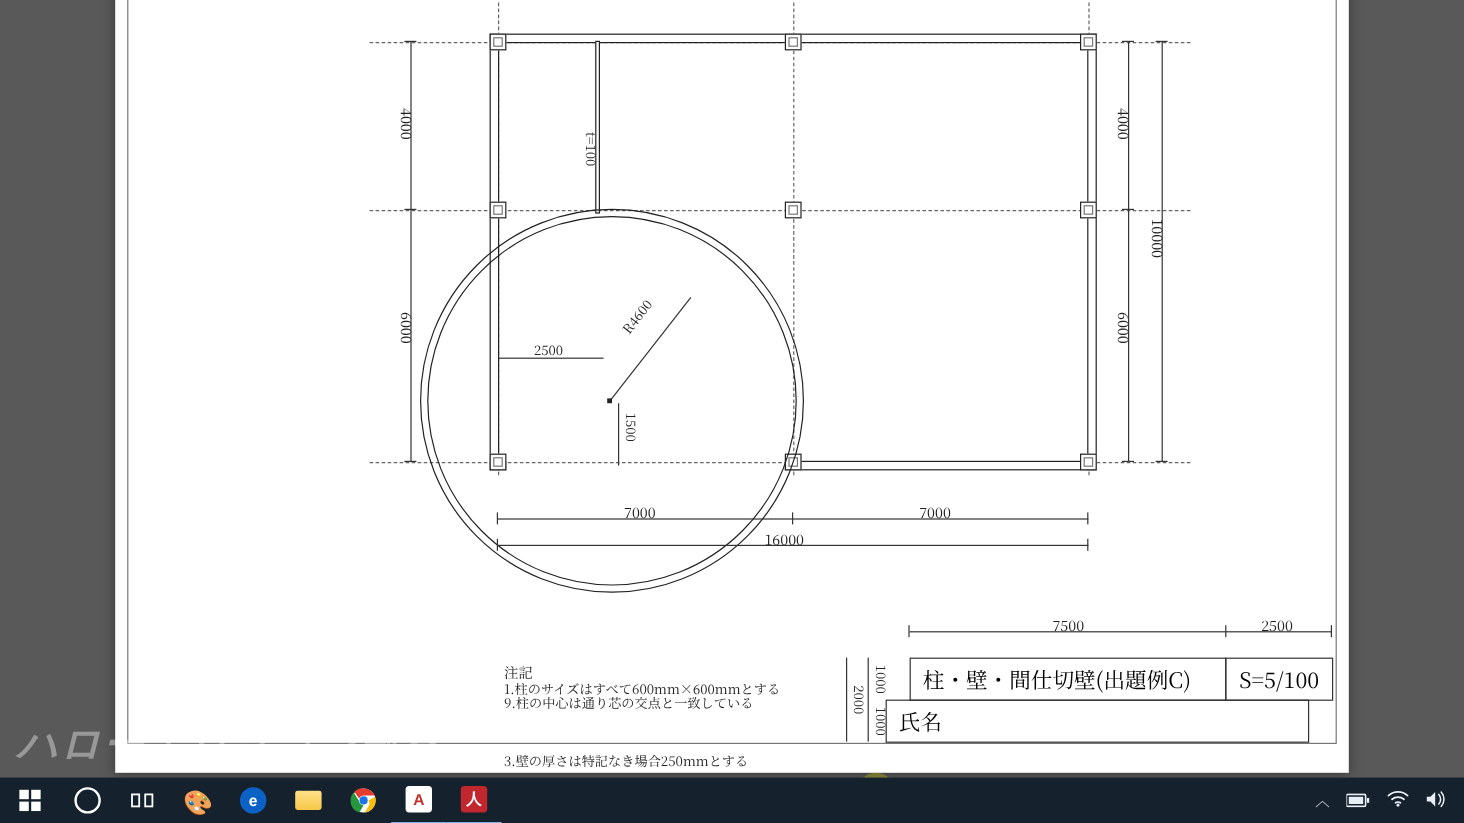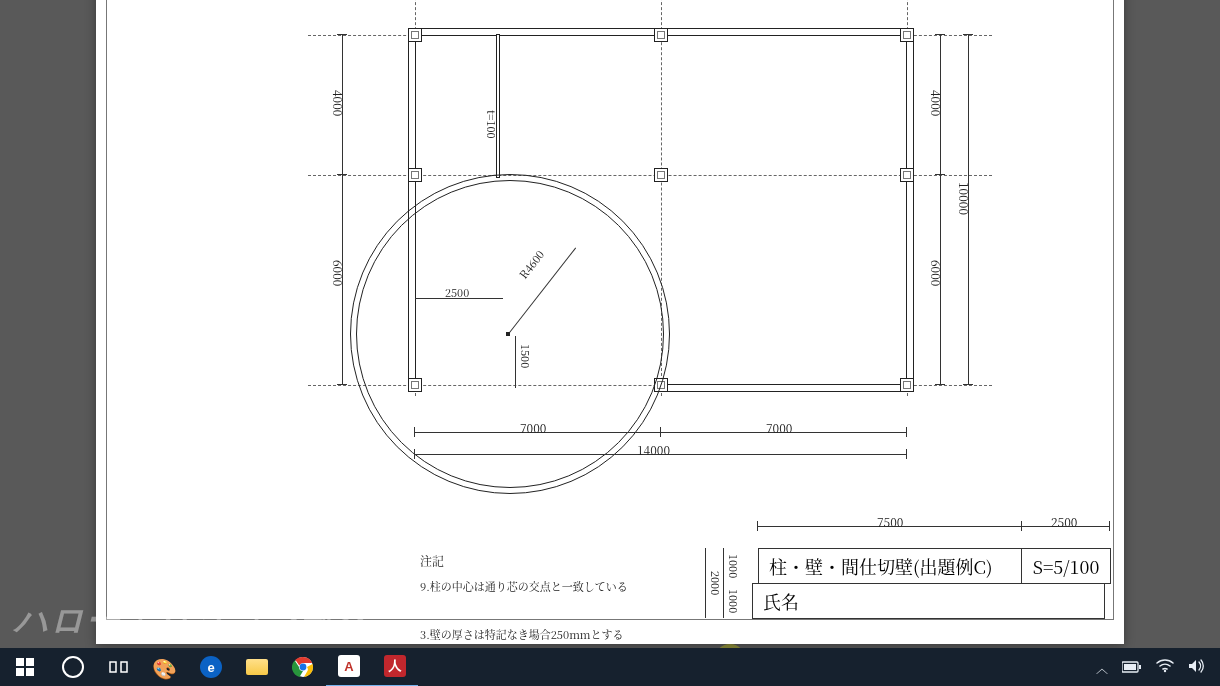--- a/index.html
+++ b/index.html
@@ -105,23 +105,24 @@
 
         <div class="arrowH" style="left:311px; top:498px; width:492px;"></div>
         <div class="arrowH" style="left:311px; top:520px; width:492px;"></div>
         <div class="tick" style="left:310px; top:493px; width:1px; height:10px;"></div>
         <div class="tick" style="left:556px; top:493px; width:1px; height:10px;"></div>
         <div class="tick" style="left:802px; top:493px; width:1px; height:10px;"></div>
         <div class="tick" style="left:310px; top:515px; width:1px; height:10px;"></div>
         <div class="tick" style="left:802px; top:515px; width:1px; height:10px;"></div>
         <span class="txt" style="left:416px; top:485px;">7000</span>
         <span class="txt" style="left:662px; top:485px;">7000</span>
-        <span class="txt" style="left:533px; top:507px;">14000</span>
+        <span class="txt" style="left:533px; top:507px;">16000</span>
 
         <span class="txt" style="left:316px; top:618px;">注記</span>
+        <span class="txt txt-sm" style="left:316px; top:632px;">1.柱のサイズはすべて600mm×600mmとする</span>
         <span class="txt txt-sm" style="left:316px; top:644px;">9.柱の中心は通り芯の交点と一致している</span>
         <span class="txt txt-sm" style="left:316px; top:644px;margin-top:48px;">3.壁の厚さは特記なき場合250mmとする</span>
 
         <div class="arrowH" style="left:654px; top:592px; width:352px;"></div>
         <div class="tick" style="left:653px; top:587px; width:1px; height:10px;"></div>
         <div class="tick" style="left:917px; top:587px; width:1px; height:10px;"></div>
         <div class="tick" style="left:1005px; top:587px; width:1px; height:10px;"></div>
         <span class="txt" style="left:773px; top:579px;">7500</span>
         <span class="txt" style="left:947px; top:579px;">2500</span>
         <div class="arrowV" style="left:619px; top:614px; height:70px;"></div>
@@ -129,21 +130,21 @@
         <span class="txt txt-sm vtxt" style="left:622px; top:620px;">1000</span>
         <span class="txt txt-sm vtxt" style="left:622px; top:655px;">1000</span>
         <span class="txt txt-sm vtxt" style="left:604px; top:637px;">2000</span>
 
         <div class="cell" style="left:654px; top:614px; width:264px; height:36px;">
           <span>柱・壁・間仕切壁(出題例C)</span>
         </div>
         <div class="cell" style="left:917px; top:614px; width:90px; height:36px; justify-content:center; padding:0;">
           <span>S=5/100</span>
         </div>
-        <div class="cell" style="left:648px; top:649px; width:353px; height:36px;">
+        <div class="cell" style="left:634px; top:649px; width:353px; height:36px;">
           <span>氏名</span>
         </div>
 
       </div>
     </div>
   </div>
 
   <div class="watermark">ハロー！パソコン教室</div>
 
   <div class="cursor" style="left:730px; top:660px;"></div>

